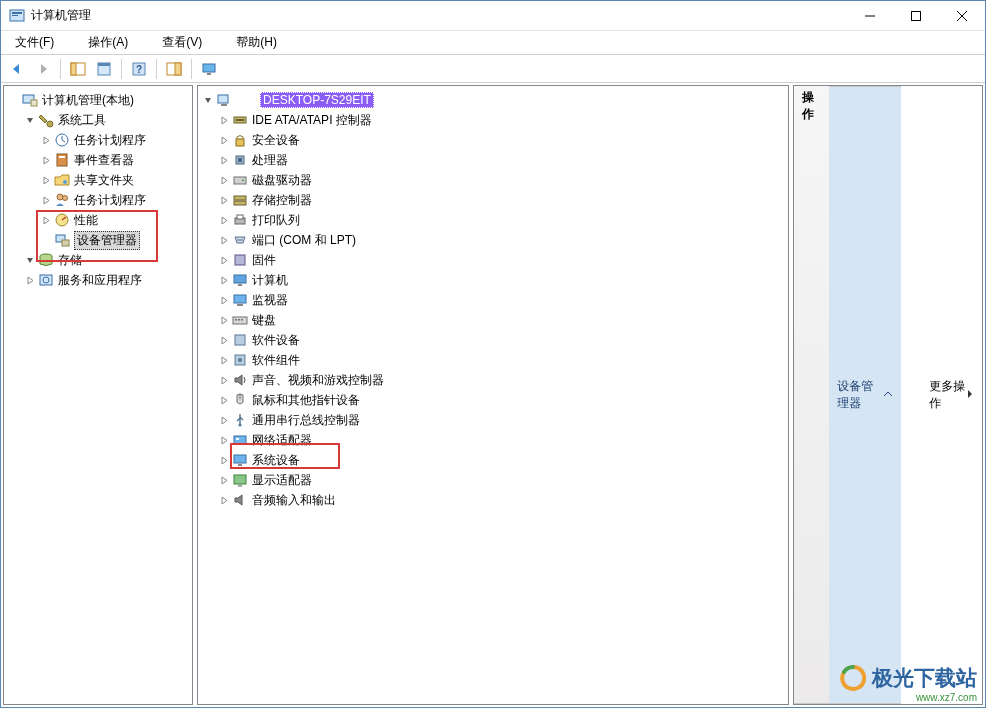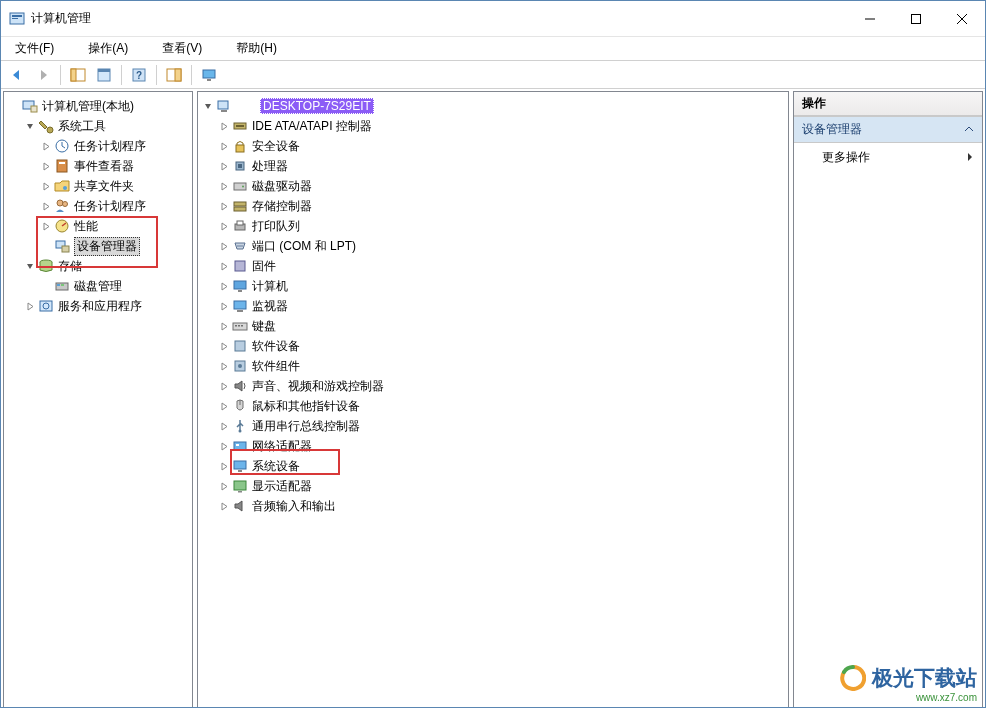--- a/index.html
+++ b/index.html
@@ -8,21 +8,21 @@
   font-size: 12px;
   background: #fff;
   color: #000;
   width: 986px;
   height: 708px;
   overflow: hidden;
   border: 1px solid #5a86b2;
   position: relative;
 }
 .titlebar {
-  height: 36px;
+  height: 30px;
   background: #fff;
   display: flex;
   align-items: center;
   border-bottom: 1px solid #e5e5e5;
 }
 .titlebar .app-icon {
   width: 16px; height: 16px; margin: 0 6px 0 8px;
   display: inline-block;
 }
 .titlebar .title { flex: 0 0 auto; padding-right: 8px; }
@@ -58,21 +58,21 @@
 }
 .panel {
   border: 1px solid #828790;
   margin: 2px;
   position: relative;
   overflow: auto;
   background: #fff;
 }
 .left-panel { width: 190px; flex: 0 0 190px; }
 .mid-panel { flex: 1; }
-.right-panel { width: 190px; flex: 0 0 190px; display:flex; flex-direction:column; }
+.right-panel { width: 190px; flex: 0 0 190px; display:flex; flex-direction:row; }
 
 .tree { padding: 4px 2px; }
 .tree-item {
   display:flex; align-items:center;
   height: 20px;
   white-space: nowrap;
   cursor: default;
 }
 .tree-item .tw { width:16px; height:16px; display:flex; align-items:center; justify-content:center; color:#666; }
 .tree-item .ico { width:16px; height:16px; display:flex; align-items:center; justify-content:center; margin-right:4px; }
@@ -326,31 +326,20 @@
               <path d="M1 2 L7 2 L4 7 Z" fill="#595959"></path>
             </svg>
           </span>
         <span class="ico">
             <svg width="16" height="16" viewBox="0 0 16 16">
               <ellipse cx="8" cy="4" rx="6" ry="2" fill="#b6d68b" stroke="#5a8636"></ellipse>
               <path d="M2 4 L2 12 Q8 15 14 12 L14 4" fill="#b6d68b" stroke="#5a8636"></path>
             </svg>
           </span>
         <span class="lbl">存储</span>
-      </div>
-      <div class="tree-item indent-2">
-        <span class="tw"></span>
-        <span class="ico">
-            <svg width="16" height="16" viewBox="0 0 16 16">
-              <rect x="2" y="5" width="12" height="7" fill="#c8c8c8" stroke="#6a6a6a"></rect>
-              <rect x="3" y="6" width="3" height="2" fill="#5aa0d6"></rect>
-              <rect x="7" y="6" width="3" height="2" fill="#7ac67a"></rect>
-            </svg>
-          </span>
-        <span class="lbl">磁盘管理</span>
       </div>
       <div class="tree-item indent-1">
         <span class="tw">
             <svg width="9" height="9" viewBox="0 0 9 9">
               <path d="M2 1 L7 4.5 L2 8 Z" fill="none" stroke="#888"></path>
             </svg>
           </span>
         <span class="ico">
             <svg width="16" height="16" viewBox="0 0 16 16">
               <rect x="2" y="3" width="12" height="10" fill="#d4e8fb" stroke="#3a6ea5"></rect>

